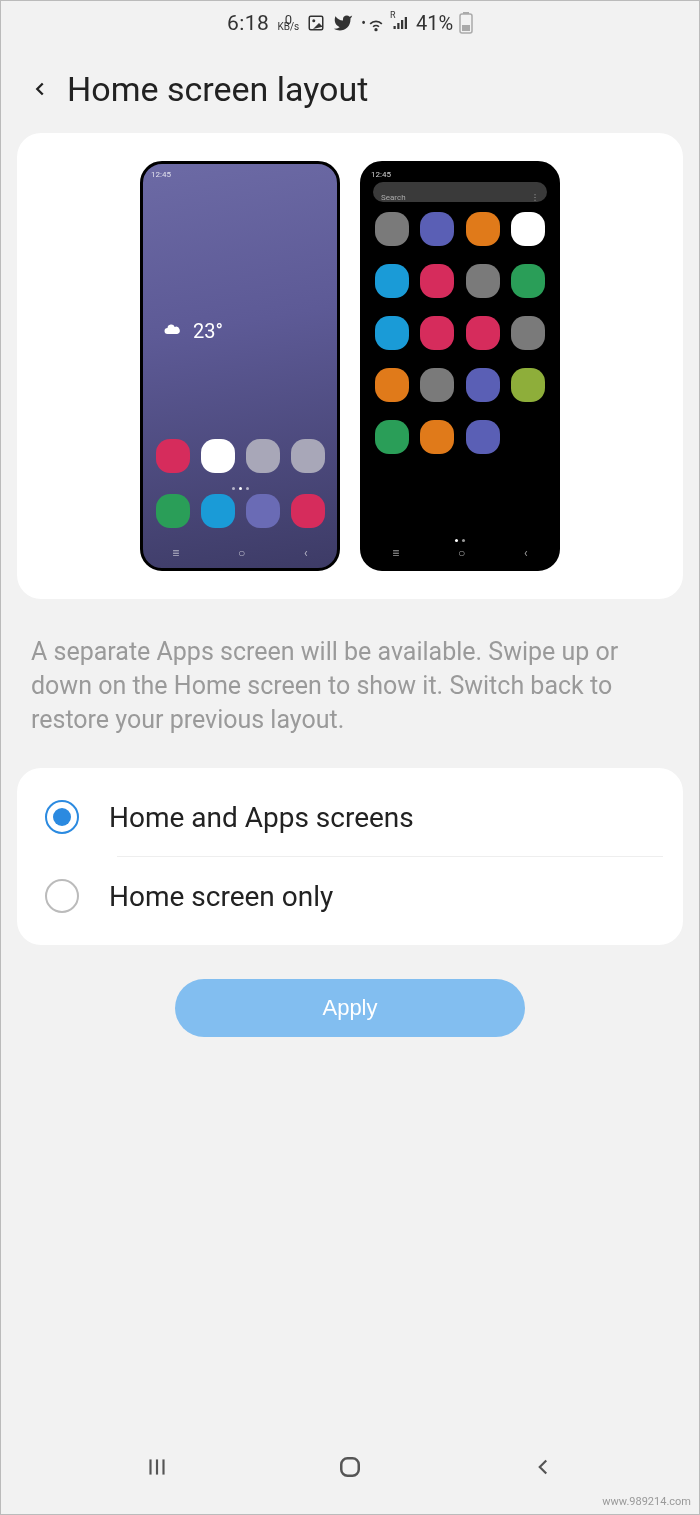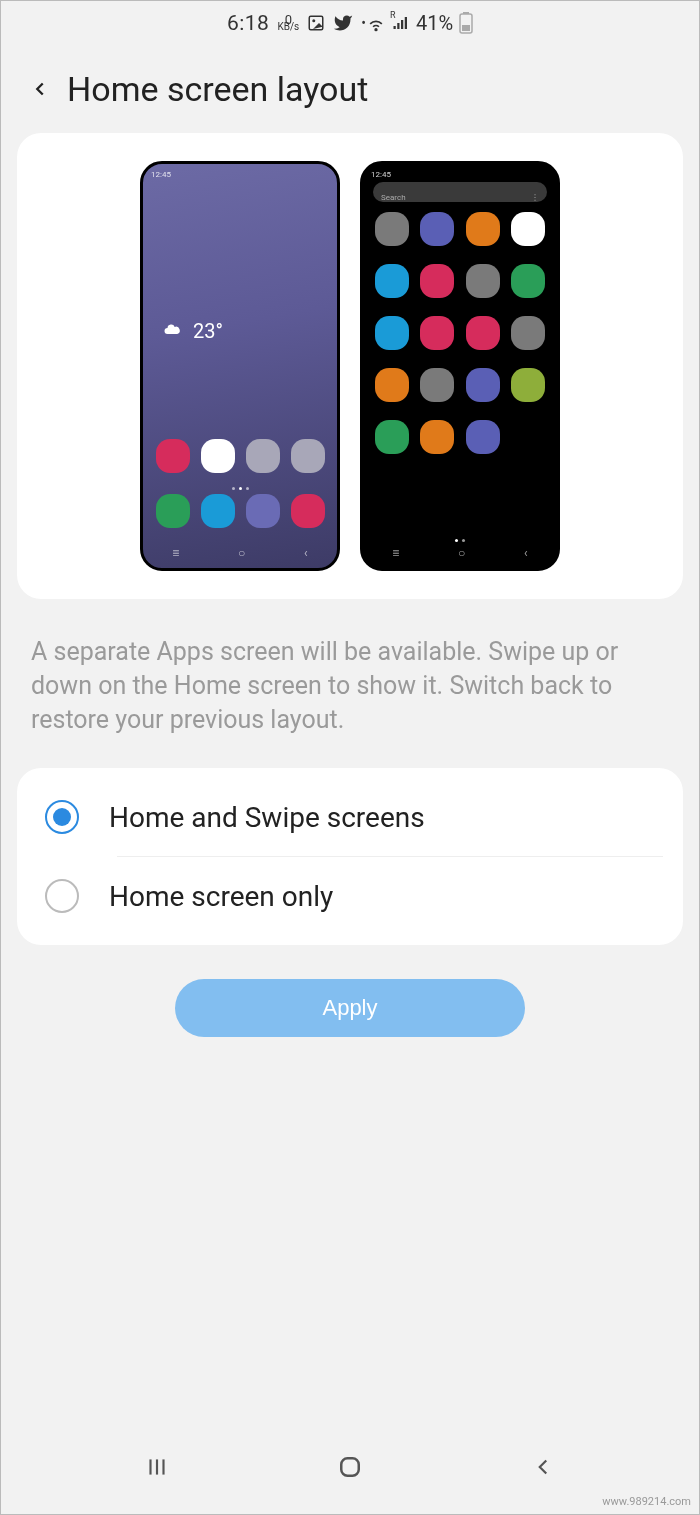--- a/index.html
+++ b/index.html
@@ -276,21 +276,21 @@
   </div>
 </div>
 
 <div class="description">A separate Apps screen will be available. Swipe up or down on the Home screen to show it. Switch back to restore your previous layout.</div>
 
 <div class="options-card">
   <div class="option-row">
     <div class="radio checked">
         <div class="radio-inner"></div>
       </div>
-    <div class="option-label">Home and Swipe screens</div>
+    <div class="option-label">Home and Apps screens</div>
   </div>
   <div class="divider"></div>
   <div class="option-row">
     <div class="radio"></div>
     <div class="option-label">Home screen only</div>
   </div>
 </div>
 
 <button class="apply-btn">Apply</button>
 

